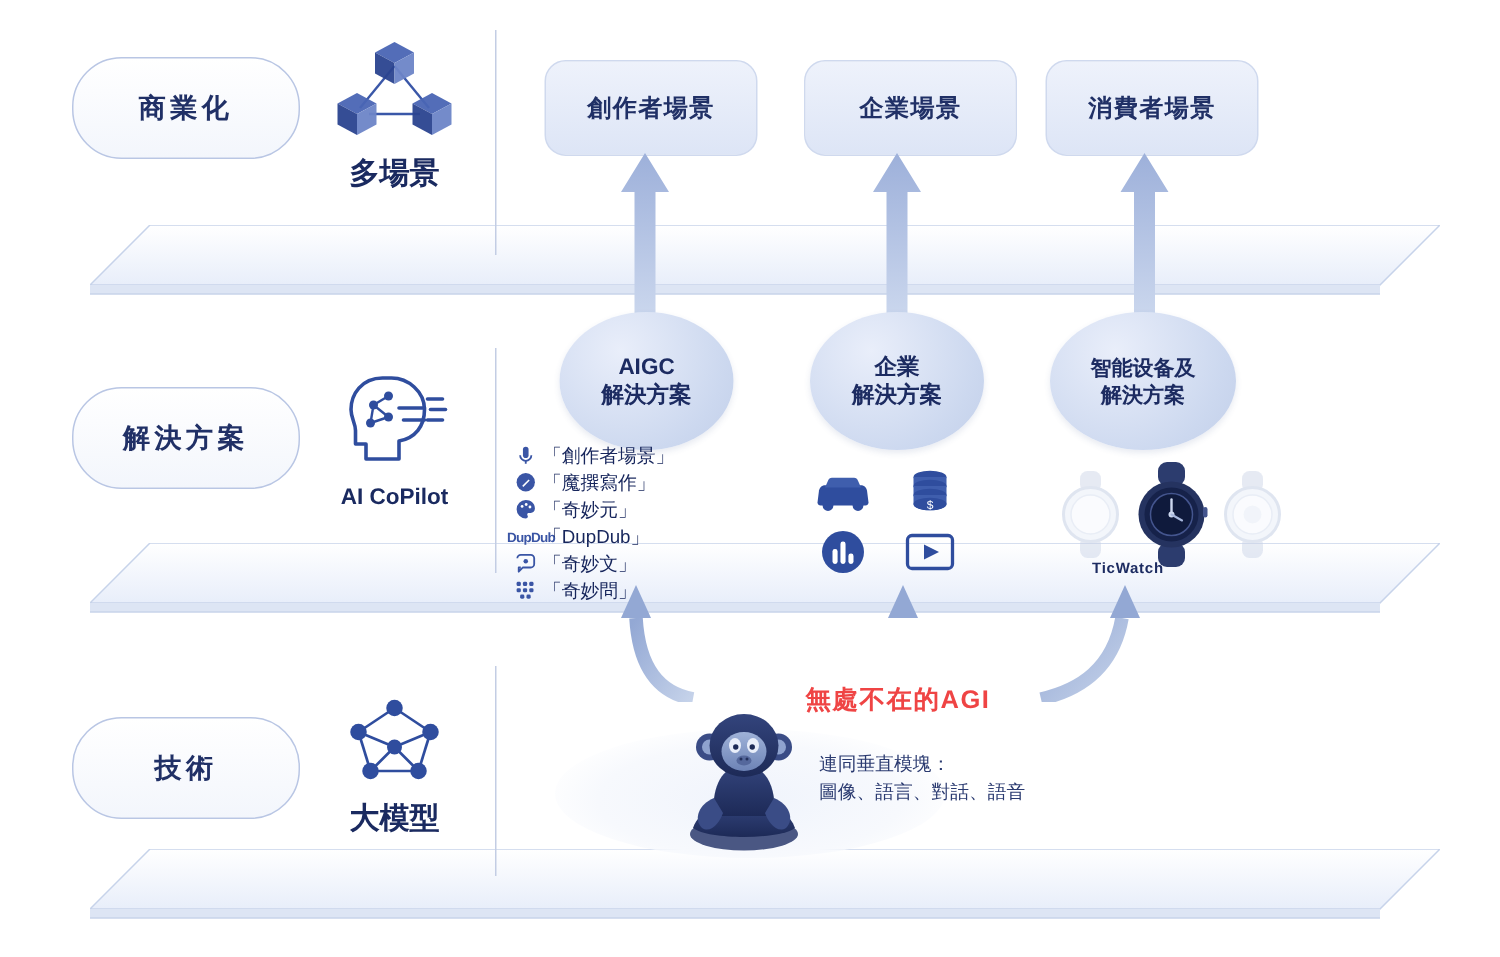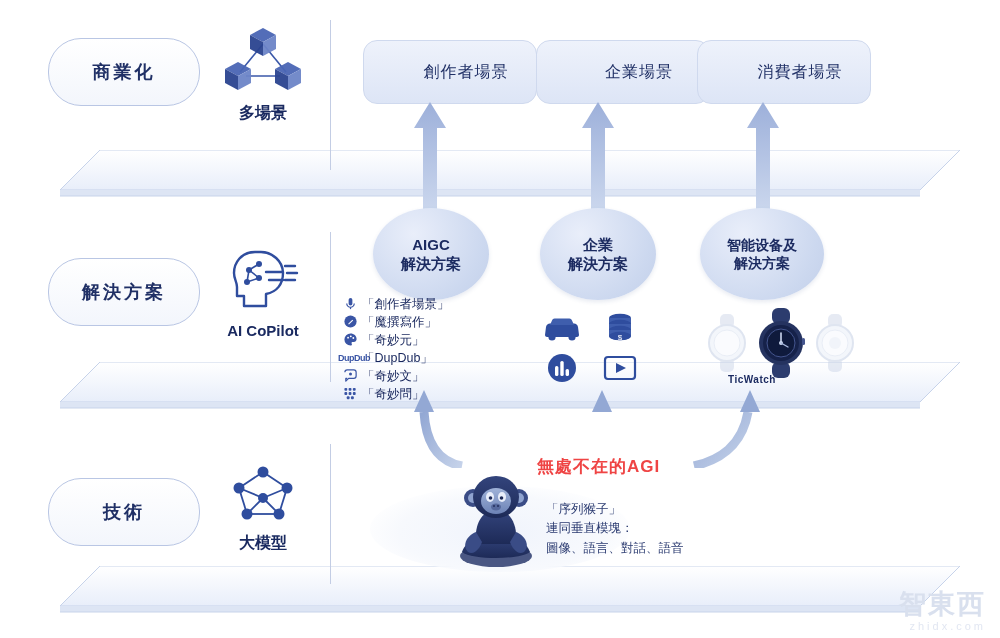--- a/index.html
+++ b/index.html
@@ -25,36 +25,36 @@
     border-radius:33px;
     background:linear-gradient(180deg,#ffffff 0%,#f3f6fc 100%);
     display:flex;align-items:center;justify-content:center;
     font-size:18px;font-weight:bold;letter-spacing:3px;
     color:#203066;
   }
 
   
   .iconcol{position:absolute;width:110px;text-align:center;}
   .iconcol .cap{
-    font-size:16px;font-weight:bold;color:#1a2a60;margin-top:2px;line-height:1.15;
+    font-size:20px;font-weight:bold;color:#1a2a60;margin-top:2px;line-height:1.15;
   }
   .iconcol .cap.small{font-size:15px;letter-spacing:0px;}
 
   
   .vdiv{position:absolute;width:1px;background:#c3cde4;}
 
   
   .scenebox{
     position:absolute;
     width:140px;height:62px;
     border-radius:14px;
     background:linear-gradient(180deg,#eef2fb 0%,#dde5f6 100%);
     border:1px solid #cfd9ee;
     display:flex;align-items:center;justify-content:center;
-    font-size:16px;font-weight:normal;color:#203066;letter-spacing:1px;padding-left:32px;
+    font-size:16px;font-weight:bold;color:#203066;letter-spacing:1px;
   }
 
   
   .ellipse{
     position:absolute;
     width:116px;height:92px;
     border-radius:50%;
     background:radial-gradient(circle at 35% 28%, #e9eefa 0%, #ccd8ef 70%, #c2cfe9 100%);
     display:flex;align-items:center;justify-content:center;
     text-align:center;
@@ -476,23 +476,18 @@
       <ellipse cx="62" cy="27" rx="4" ry="5" fill="#e9eefa"></ellipse>
       <circle cx="50.5" cy="28" r="1.8" fill="#1d2a57"></circle>
       <circle cx="61.5" cy="28" r="1.8" fill="#1d2a57"></circle>
       <ellipse cx="56" cy="37" rx="5" ry="3.4" fill="#55689c"></ellipse>
       <circle cx="54" cy="36" r="1" fill="#24315e"></circle>
       <circle cx="58" cy="36" r="1" fill="#24315e"></circle>
     </svg>
   </div>
 
   <div class="monkeytext" style="left:546px;top:500px;">
-    <div>「序列猴子」</div>
     <div>連同垂直模塊：</div>
     <div>圖像、語言、對話、語音</div>
   </div>
 
-  <div class="wm">
-    <div class="w1">智東西</div>
-    <div class="w2">zhidx.com</div>
-  </div>
 
 </div>
 
 </body></html>

